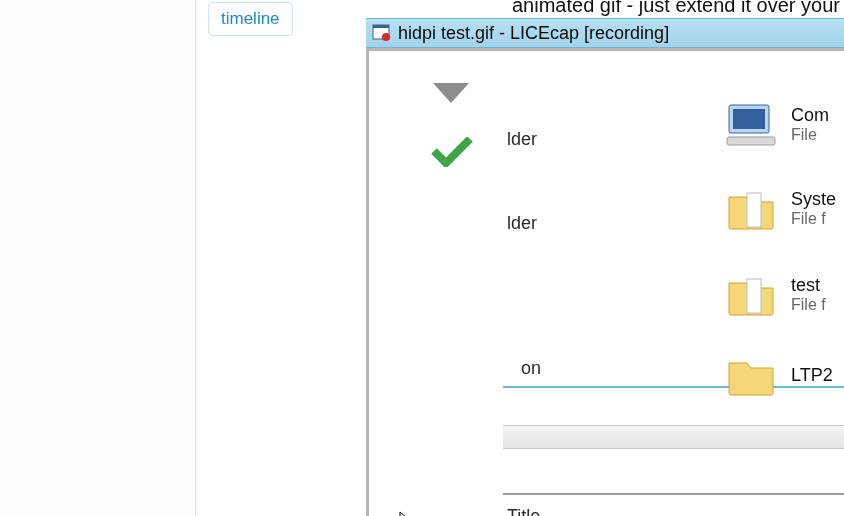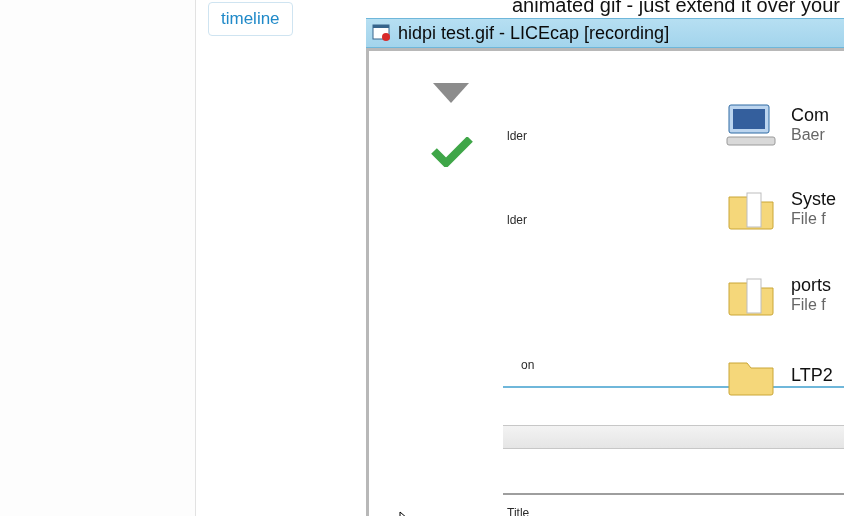--- a/index.html
+++ b/index.html
@@ -37,21 +37,21 @@
     border:3px solid #b8b8b8;background:#fff}
 
   
   .tri-down,.check{position:absolute;left:62px}
   .tri-down{top:30px}
   .tri-down svg,.check svg{display:block}
   .check{top:86px}
 
   
   .older1,.older2,.on-frag,.title-lbl{
-    position:absolute;color:#2b2b2b;font-size:12px}
+    position:absolute;color:#2b2b2b;font-size:18px}
   .older1{left:138px;top:78px}
   .older2{left:138px;top:162px}
   .on-frag{left:152px;top:307px}
   .hr-top{position:absolute;left:134px;top:335px;right:0;height:2px;
     background:#6fb7da}
   .bar-mid{position:absolute;left:134px;top:374px;right:0;height:24px;
     background:linear-gradient(#f3f3f3,#e5e5e5);
     border-top:1px solid #c7c7c7;border-bottom:1px solid #c7c7c7}
   .hr-bot{position:absolute;left:134px;top:442px;right:0;height:2px;
     background:#9e9e9e}
@@ -117,21 +117,21 @@
     <div class="item" style="top:48px">
       <span class="fico">
         <svg width="52" height="52" viewBox="0 0 52 52">
           <rect x="4" y="6" width="40" height="28" rx="2" fill="#bcd5ef" stroke="#2f6aa3"></rect>
           <rect x="8" y="10" width="32" height="20" fill="#345f9d"></rect>
           <rect x="2" y="38" width="48" height="8" rx="2" fill="#d9d9d9" stroke="#9a9a9a"></rect>
         </svg>
       </span>
       <span class="txtcol">
         <span class="nm">Com</span>
-        <span class="sub">Baer</span>
+        <span class="sub">File</span>
       </span>
     </div>
 
     <div class="item" style="top:132px">
       <span class="fico">
         <svg width="52" height="52" viewBox="0 0 52 52">
           <path d="M4 14h18l4 5h22v25a2 2 0 0 1-2 2H6a2 2 0 0 1-2-2z" fill="#f5d77a" stroke="#caa637"></path>
           <rect x="22" y="10" width="14" height="34" fill="#fff" stroke="#bdbdbd"></rect>
         </svg>
       </span>
@@ -142,21 +142,21 @@
     </div>
 
     <div class="item" style="top:218px">
       <span class="fico">
         <svg width="52" height="52" viewBox="0 0 52 52">
           <path d="M4 14h18l4 5h22v25a2 2 0 0 1-2 2H6a2 2 0 0 1-2-2z" fill="#f5d77a" stroke="#caa637"></path>
           <rect x="22" y="10" width="14" height="34" fill="#fff" stroke="#bdbdbd"></rect>
         </svg>
       </span>
       <span class="txtcol">
-        <span class="nm">ports</span>
+        <span class="nm">test</span>
         <span class="sub">File f</span>
       </span>
     </div>
 
     <div class="item" style="top:298px">
       <span class="fico">
         <svg width="52" height="52" viewBox="0 0 52 52">
           <path d="M4 14h18l4 5h22v25a2 2 0 0 1-2 2H6a2 2 0 0 1-2-2z" fill="#f5d77a" stroke="#caa637"></path>
         </svg>
       </span>

